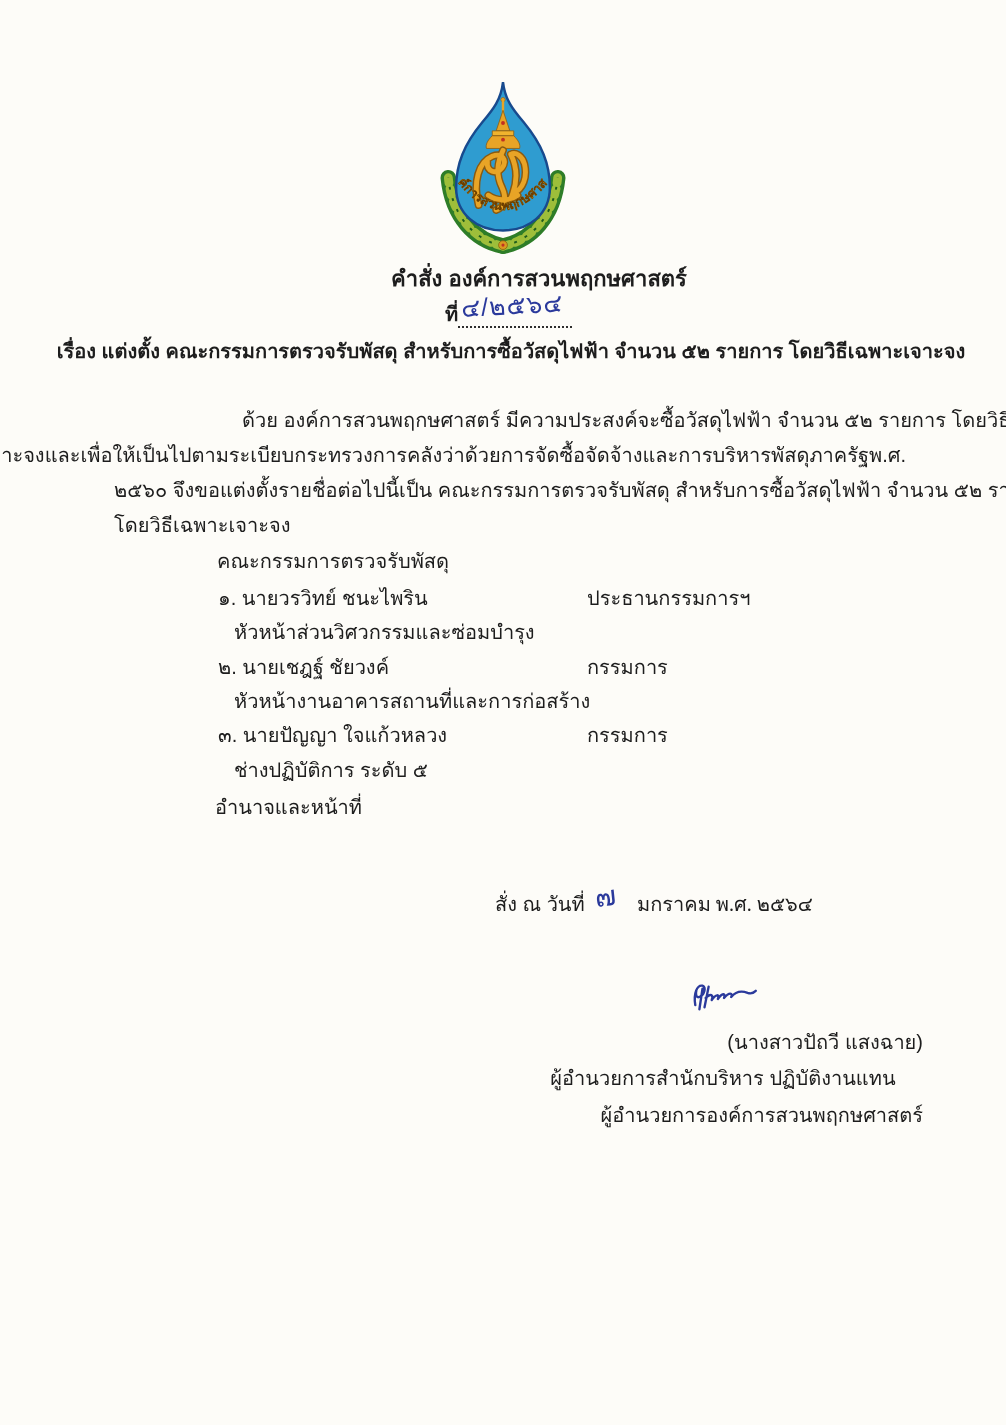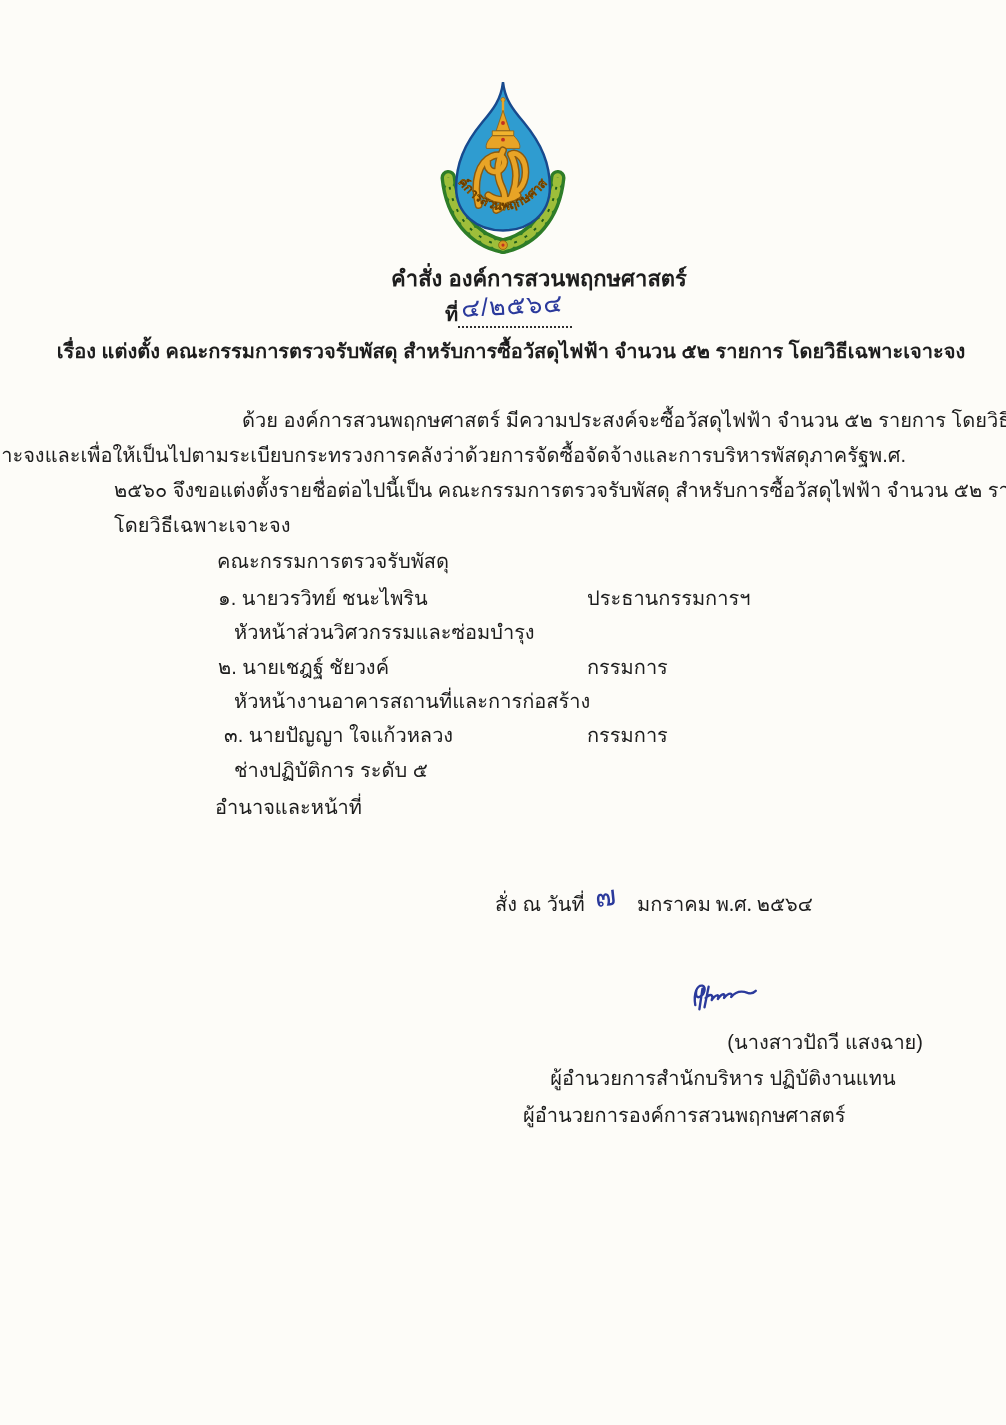--- a/index.html
+++ b/index.html
@@ -104,31 +104,31 @@
   <div class="abs t" style="left:217px; top:550px;">คณะกรรมการตรวจรับพัสดุ</div>
 
   <div class="abs t" style="left:218px; top:587px;">๑. นายวรวิทย์ ชนะไพริน</div>
   <div class="abs t" style="left:587px; top:587px;">ประธานกรรมการฯ</div>
   <div class="abs t" style="left:234px; top:621px;">หัวหน้าส่วนวิศวกรรมและซ่อมบำรุง</div>
 
   <div class="abs t" style="left:218px; top:656px;">๒. นายเชฎฐ์ ชัยวงค์</div>
   <div class="abs t" style="left:587px; top:656px;">กรรมการ</div>
   <div class="abs t" style="left:234px; top:690px;">หัวหน้างานอาคารสถานที่และการก่อสร้าง</div>
 
-  <div class="abs t" style="left:218px; top:724px;margin-left:6px;">๓. นายปัญญา ใจแก้วหลวง</div>
+  <div class="abs t" style="left:218px; top:724px;">๓. นายปัญญา ใจแก้วหลวง</div>
   <div class="abs t" style="left:587px; top:724px;">กรรมการ</div>
   <div class="abs t" style="left:234px; top:759px;">ช่างปฏิบัติการ ระดับ ๕</div>
 
   <div class="abs t" style="left:215px; top:796px;">อำนาจและหน้าที่</div>
 
   <div class="abs t" style="left:495px; top:893px;">สั่ง ณ วันที่</div>
   <div class="abs ink" style="left:595px; top:880px; font-size:28px; transform:rotate(-6deg);">๗</div>
   <div class="abs t" style="left:637px; top:893px;font-family:Liberation Serif, serif;">มกราคม พ.ศ. ๒๕๖๔</div>
 
   <svg class="abs" style="left:683px; top:980px;" width="82" height="36" viewBox="0 0 80 34">
     <path d="M12,24 C10,12 14,4 19,5 C23,6 21,14 16,16 C13,17 12,14 13,10 M19,8 L16,28 M25,6 L21,26 M22,17 C27,12 30,14 28,19 C32,13 36,13 34,18 C38,12 42,12 40,17 C45,11 49,12 47,16 C52,10 58,10 63,12 C66,13 69,12 71,10" fill="none" stroke="#2b3a9c" stroke-width="2.3" stroke-linecap="round" stroke-linejoin="round"></path>
   </svg>
 
   <div class="abs t" style="left:523px; top:1031px; width:400px; text-align:right;">(นางสาวปัถวี แสงฉาย)</div>
   <div class="abs t" style="left:523px; top:1067px; width:400px; text-align:center;">ผู้อำนวยการสำนักบริหาร ปฏิบัติงานแทน</div>
-  <div class="abs t" style="left:523px; top:1104px; width:400px; text-align:left;">ผู้อำนวยการองค์การสวนพฤกษศาสตร์</div>
+  <div class="abs t" style="left:523px; top:1104px; width:400px; text-align:right;">ผู้อำนวยการองค์การสวนพฤกษศาสตร์</div>
 
 </div>
 
 </body></html>

